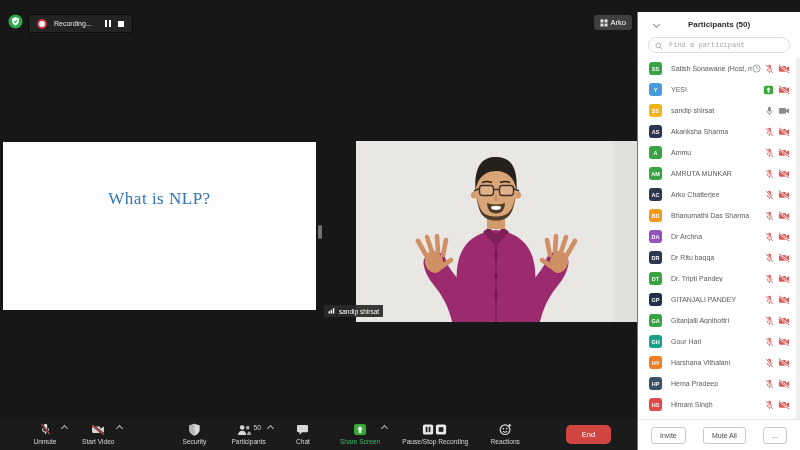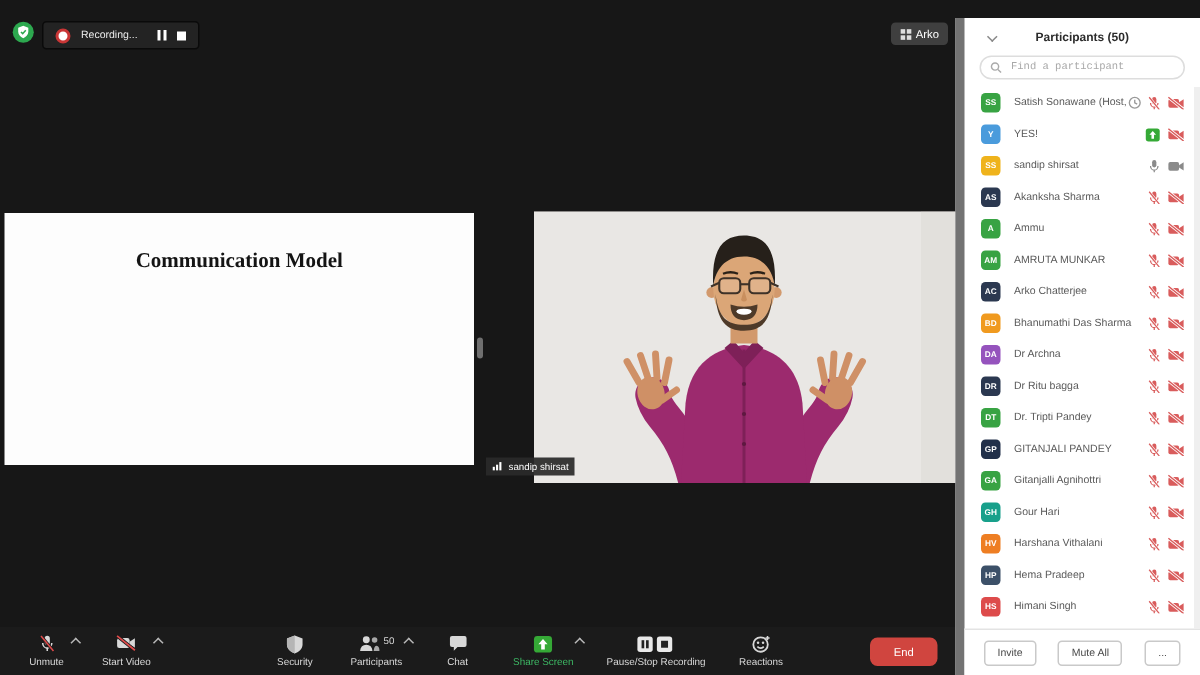--- a/index.html
+++ b/index.html
@@ -34,39 +34,39 @@
   .slide-title{margin-top:47px;font-size:17px;color:#2e74b5;letter-spacing:.5px;}
   .slide-subtitle{margin-top:25px;font-size:14px;color:#141414;font-weight:bold;}
   .slide-scroll{position:absolute;left:318px;top:213px;width:4px;height:14px;background:#6f6f6f;border-radius:2px;cursor:pointer;}
 
   .video{position:absolute;left:356px;top:129px;width:281px;height:181px;background:#e9e7e4;overflow:hidden;}
   .nametag{position:absolute;left:324px;top:293px;height:12px;background:rgba(42,42,42,.93);color:#fff;
            font-size:6.5px;display:flex;align-items:center;gap:3px;padding:0 4px;}
 
   
   .toolbar{position:absolute;left:0;bottom:0;width:637px;height:32px;background:#1b1b1b;display:flex;
-           align-items:center;padding:0 12px;box-sizing:border-box;z-index:5;}
+           align-items:center;padding:0 26px;box-sizing:border-box;z-index:5;}
   .tb-spacer-a{flex:1.5;} .tb-spacer-b{flex:1.1;}
   .tb-group{display:flex;gap:14px;align-items:flex-end;}
   .toolbtn{position:relative;display:flex;flex-direction:column;align-items:center;gap:1px;
            color:#d8d8d8;font-size:6.6px;min-width:30px;cursor:pointer;padding:0 4px;}
   .toolbtn .iconrow{height:14px;display:flex;align-items:center;gap:2px;}
   .toolbtn .badge{font-size:6.5px;color:#d8d8d8;position:relative;top:-3px;}
   .label-green{color:#3db764;}
   .chev{width:4px;height:4px;border-left:1.3px solid #b9b9b9;border-top:1.3px solid #b9b9b9;display:inline-block;}
   .chev-up{transform:rotate(45deg);}
   .chev-down{transform:rotate(-135deg);}
   .chev-white{border-color:#fff;}
   .toolbtn .corner-chev{position:absolute;right:-3px;top:3px;}
   .end-btn{width:45px;height:19px;background:#d0453f;color:#fff;border-radius:5px;font-size:7.5px;
            display:flex;align-items:center;justify-content:center;cursor:pointer;}
 
   
   .sidebar{position:absolute;left:637px;top:12px;width:163px;height:438px;background:#fff;
-           border-left:6px solid #737373;box-sizing:border-box;z-index:6;}
+           border-left:1px solid #737373;box-sizing:border-box;z-index:6;}
   .sb-header{position:relative;height:24px;display:flex;align-items:center;justify-content:center;
              font-size:8px;font-weight:bold;color:#2b2b2b;}
   .sb-header .hdr-chev{position:absolute;left:16px;top:10px;border-color:#888;cursor:pointer;}
   .sb-search{margin:1px 10px 5px;height:14px;border:1px solid #ddd;border-radius:8px;display:flex;
              align-items:center;gap:4px;padding:0 6px;}
   .sb-search input{border:none;outline:none;flex:1;font-size:7px;color:#555;background:transparent;
              font-family:Liberation Mono, monospace;min-width:0;}
   .sb-search input::placeholder{color:#a8a8a8;}
   .sb-list{position:absolute;top:46px;left:0;right:5px;bottom:31px;overflow:hidden;}
   .sb-row{height:21px;display:flex;align-items:center;padding:0 5px 0 11px;}
@@ -108,21 +108,21 @@
       <svg width="8" height="8" viewBox="0 0 9 9">
           <rect x="0.5" y="0.5" width="3.4" height="3.4" fill="#ddd"></rect>
           <rect x="5.1" y="0.5" width="3.4" height="3.4" fill="#ddd"></rect>
           <rect x="0.5" y="5.1" width="3.4" height="3.4" fill="#ddd"></rect>
           <rect x="5.1" y="5.1" width="3.4" height="3.4" fill="#ddd"></rect>
         </svg>
       <span>Arko</span>
     </div>
 
     <div class="slide">
-      <div class="slide-subtitle">Communication Model</div>
+      <div class="slide-title">What is NLP?</div>
     </div>
     <div class="slide-scroll"></div>
 
     <div class="video">
       <svg width="281" height="181" viewBox="0 0 281 181">
         <rect width="281" height="181" fill="#e9e7e4"></rect>
         <rect x="258" width="23" height="181" fill="#e2e0dc"></rect>
 
         <path d="M108,181 C103,160 96,148 86,136 C82,131 80,127 79,122" stroke="#9c2a6e" stroke-width="23" fill="none" stroke-linecap="round"></path>
         <path d="M172,181 C177,160 184,148 194,136 C198,131 200,127 201,122" stroke="#9c2a6e" stroke-width="23" fill="none" stroke-linecap="round"></path>

